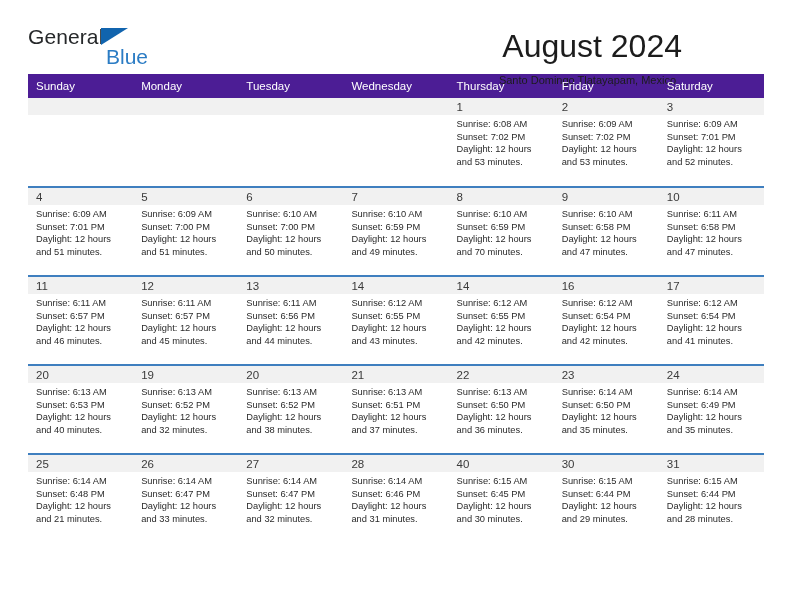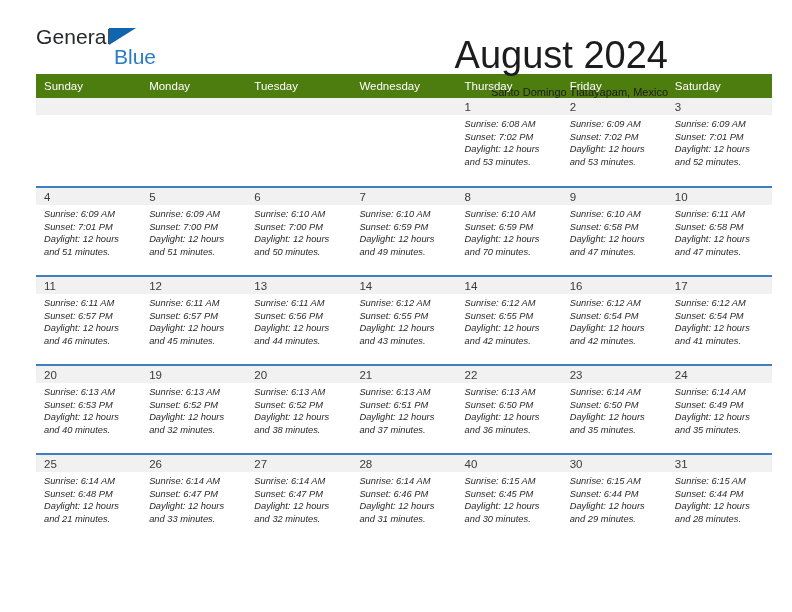--- a/index.html
+++ b/index.html
@@ -12,21 +12,21 @@
     height: 612px;
     font-family: "Liberation Sans", sans-serif;
     color: #000000;
     overflow: hidden;
   }
   .page {
     width: 712px;
     height: 612px;
     position: relative;
     box-sizing: border-box;
-    padding: 0 36px;
+    padding: 0 28px;
   }
 
   
   .top {
     display: flex;
     align-items: flex-start;
     justify-content: space-between;
     padding-top: 26px;
     height: 74px;
     box-sizing: border-box;
@@ -62,41 +62,41 @@
     width: 0;
     height: 0;
     border-left: 27px solid #1164ae;
     border-bottom: 17px solid transparent;
   }
   .titles {
     text-align: right;
     padding-top: 2px;
   }
   .cal-title {
-    font-size: 38px;
+    font-size: 32px;
     color: #1c1c1c;
     line-height: 1.05;
     font-weight: normal;
-    margin: 8px;
+    margin: 2px;
   }
   .cal-subtitle {
     font-size: 11px;
     color: #1c1c1c;
     margin: 10px 8px 0 0;
     line-height: 1.1;
   }
 
   
   .calendar {
     width: 736px;
     border-collapse: collapse;
     table-layout: fixed;
   }
   .calendar th {
-    background: #4d7c0f;
+    background: #4c1d95;
     color: #ffffff;
     font-size: 11.5px;
     font-weight: normal;
     text-align: left;
     padding: 6px 0 6px 8px;
     height: 21px;
     box-sizing: border-box;
   }
   .calendar td {
     width: 105.14px;
@@ -120,21 +120,20 @@
     line-height: 12px;
   }
   td.empty .daynum {
     background: #f1f1f1;
   }
   .info {
     padding: 3px 6px 0 8px;
     font-size: 9.3px;
     line-height: 12.6px;
     color: #2a2a2a;
-    font-style: italic;
   }
   .info div {
     white-space: nowrap;
   }
 </style>
 </head>
 <body>
 
 <div class="page">
 

